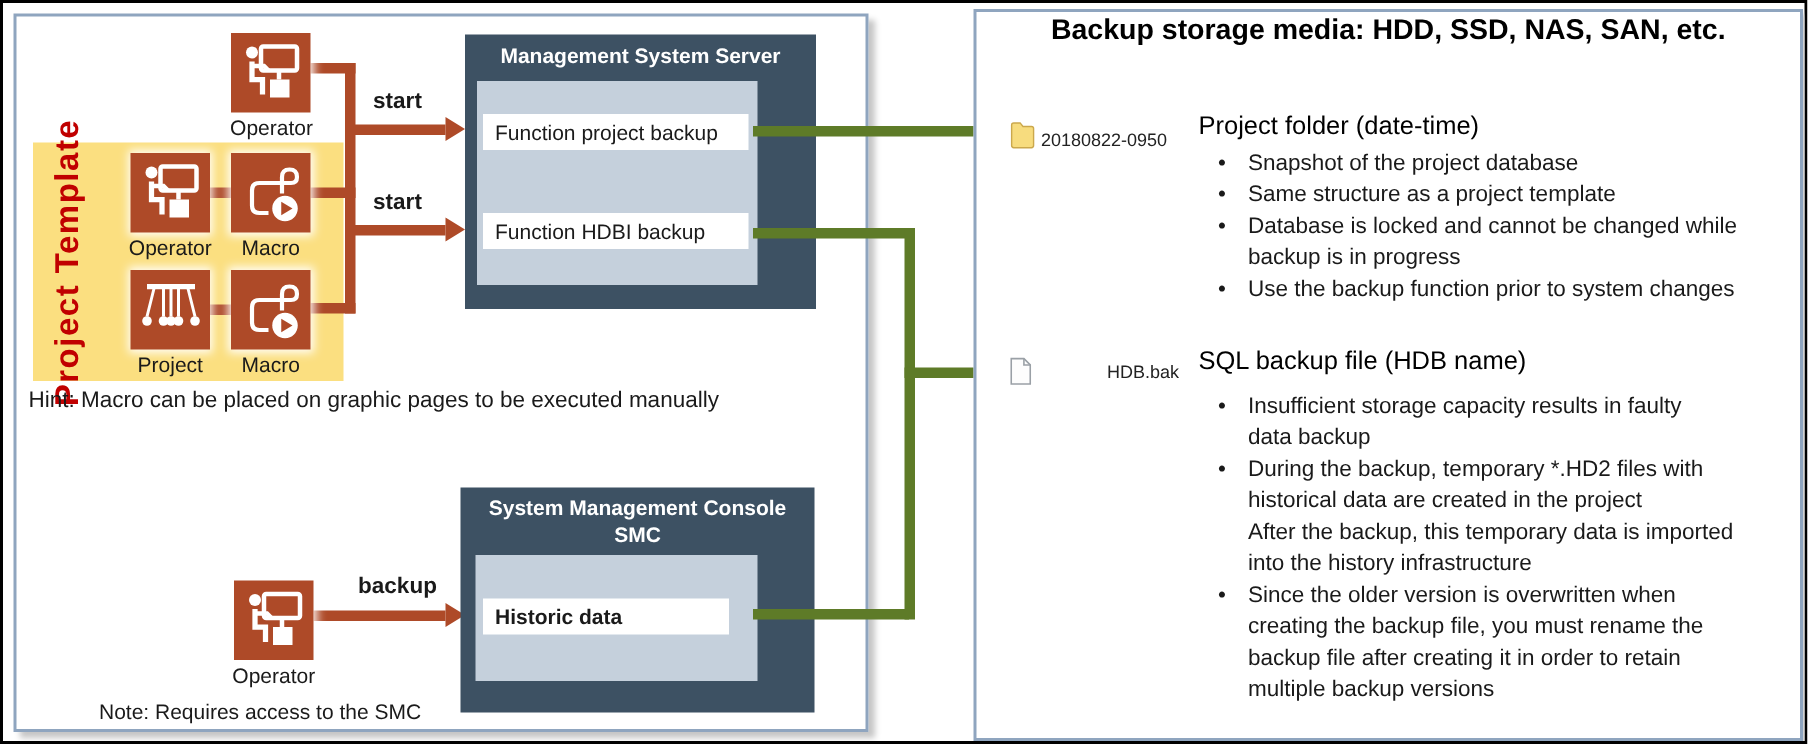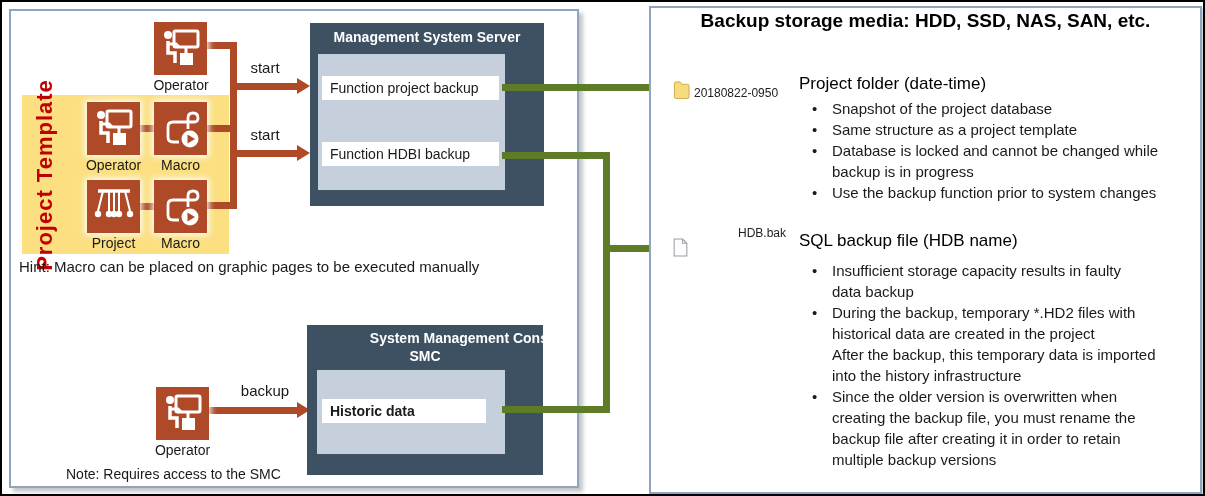--- a/index.html
+++ b/index.html
@@ -8,21 +8,21 @@
   .panel{position:absolute;background:#fff;border:2px solid #8FA5BF;box-sizing:border-box;}
   .left-panel{left:7px;top:7px;width:570px;height:479px;box-shadow:4px 4px 4px #c6c6c6;}
   .right-panel{left:647px;top:4px;width:553px;height:488px;box-shadow:3px 3px 3px #d2d2d2;}
   .icon-sq{position:absolute;width:53px;height:53px;background:#AE4A28;display:flex;align-items:center;justify-content:center;box-shadow:0 0 6px 2px rgba(255,255,255,.95);}
   .icon-sq svg{width:48px;height:48px;}
   .lbl{position:absolute;font-size:14px;color:#1a1a1a;text-align:center;white-space:nowrap;}
   .rust{position:absolute;background:#AE4A28;}
   .rust-head{position:absolute;width:0;height:0;border-top:8px solid transparent;border-bottom:8px solid transparent;border-left:13px solid #AE4A28;}
   .green{position:absolute;background:#5E7B28;}
   .green-head{position:absolute;width:0;height:0;border-top:8px solid transparent;border-bottom:8px solid transparent;border-left:12px solid #5E7B28;}
-  .flow-lbl{position:absolute;font-weight:normal;font-size:15px;color:#1a1a1a;text-align:center;}
+  .flow-lbl{position:absolute;font-weight:bold;font-size:15px;color:#1a1a1a;text-align:center;}
   .darkbox{position:absolute;background:#3D5163;}
   .darkbox-title{position:absolute;color:#fff;font-weight:bold;font-size:14px;text-align:center;line-height:18px;}
   .innerbox{position:absolute;background:#C5D0DC;}
   .rowbox{position:absolute;background:#fff;height:24px;font-size:14px;line-height:24px;color:#1a1a1a;padding-left:8px;box-sizing:border-box;}
   .yellow{position:absolute;left:20px;top:93px;width:207px;height:159px;background:#FBDF80;}
   .vert-title{position:absolute;left:24px;top:93px;width:38px;height:159px;display:flex;align-items:center;justify-content:center;}
   .vert-title span{transform:rotate(-90deg);white-space:nowrap;font-size:22px;font-weight:bold;color:#C00000;letter-spacing:1px;}
   .hint{position:absolute;left:17px;top:256px;width:540px;font-size:15px;color:#1a1a1a;}
   .note{position:absolute;left:64px;top:464px;width:280px;font-size:14px;color:#1a1a1a;}
   .rp-title{position:absolute;left:660px;top:8px;width:527px;text-align:center;font-size:19px;font-weight:bold;color:#000;}
@@ -124,21 +124,21 @@
 
   <div class="hint">Hint: Macro can be placed on graphic pages to be executed manually</div>
 
   <div class="darkbox" style="left:308px;top:21px;width:234px;height:183px;"></div>
   <div class="darkbox-title" style="left:308px;top:26px;width:234px;">Management System Server</div>
   <div class="innerbox" style="left:316px;top:52px;width:187px;height:136px;"></div>
   <div class="rowbox" style="left:320px;top:140px;width:177px;">Function HDBI backup</div>
   <div class="rowbox" style="left:320px;top:74px;width:177px;">Function project backup</div>
 
   <div class="darkbox" style="left:305px;top:323px;width:236px;height:150px;"></div>
-  <div class="darkbox-title" style="left:305px;top:327px;width:236px;padding-left:44px;">System Management Console</div>
+  <div class="darkbox-title" style="left:305px;top:327px;width:236px;">System Management Console</div>
   <div class="darkbox-title" style="left:305px;top:345px;width:236px;">SMC</div>
   <div class="innerbox" style="left:315px;top:368px;width:188px;height:84px;"></div>
   <div class="rowbox" style="left:320px;top:397px;width:164px;font-weight:bold;">Historic data</div>
 
   <div class="icon-sq" style="left:154px;top:385px;">
     <svg viewBox="0 0 48 48">
         <rect x="17" y="6" width="24" height="16" rx="1.5" fill="none" stroke="#fff" stroke-width="3"></rect>
         <path d="M29 22 v6" stroke="#fff" stroke-width="3" fill="none"></path>
         <rect x="23" y="28" width="13" height="12" fill="#fff"></rect>
         <circle cx="11" cy="10" r="4" fill="#fff"></circle>
@@ -186,21 +186,21 @@
         <span class="btxt">Use the backup function prior to system changes</span>
       </div>
   </div>
 
   <div class="abs" style="left:671px;top:236px;width:15px;height:19px;">
     <svg viewBox="0 0 14 18" width="15" height="19">
         <path d="M1 1 h8 l4 4 v12 h-12 z" fill="#fdfdfd" stroke="#9aa0a6"></path>
         <path d="M9 1 v4 h4" fill="none" stroke="#9aa0a6"></path>
       </svg>
   </div>
-  <div class="media-lbl" style="left:736px;top:224px;">HDB.bak</div>
+  <div class="media-lbl" style="left:736px;top:239px;">HDB.bak</div>
   <div class="sec-head" style="left:797px;top:229px;">SQL backup file (HDB name)</div>
   <div class="bullets" style="left:810px;top:258px;">
     <div class="bullet">
         <span class="dot"></span>
         <span class="btxt">Insufficient storage capacity results in faulty
 data backup</span>
       </div>
     <div class="bullet">
         <span class="dot"></span>
         <span class="btxt">During the backup, temporary *.HD2 files with

